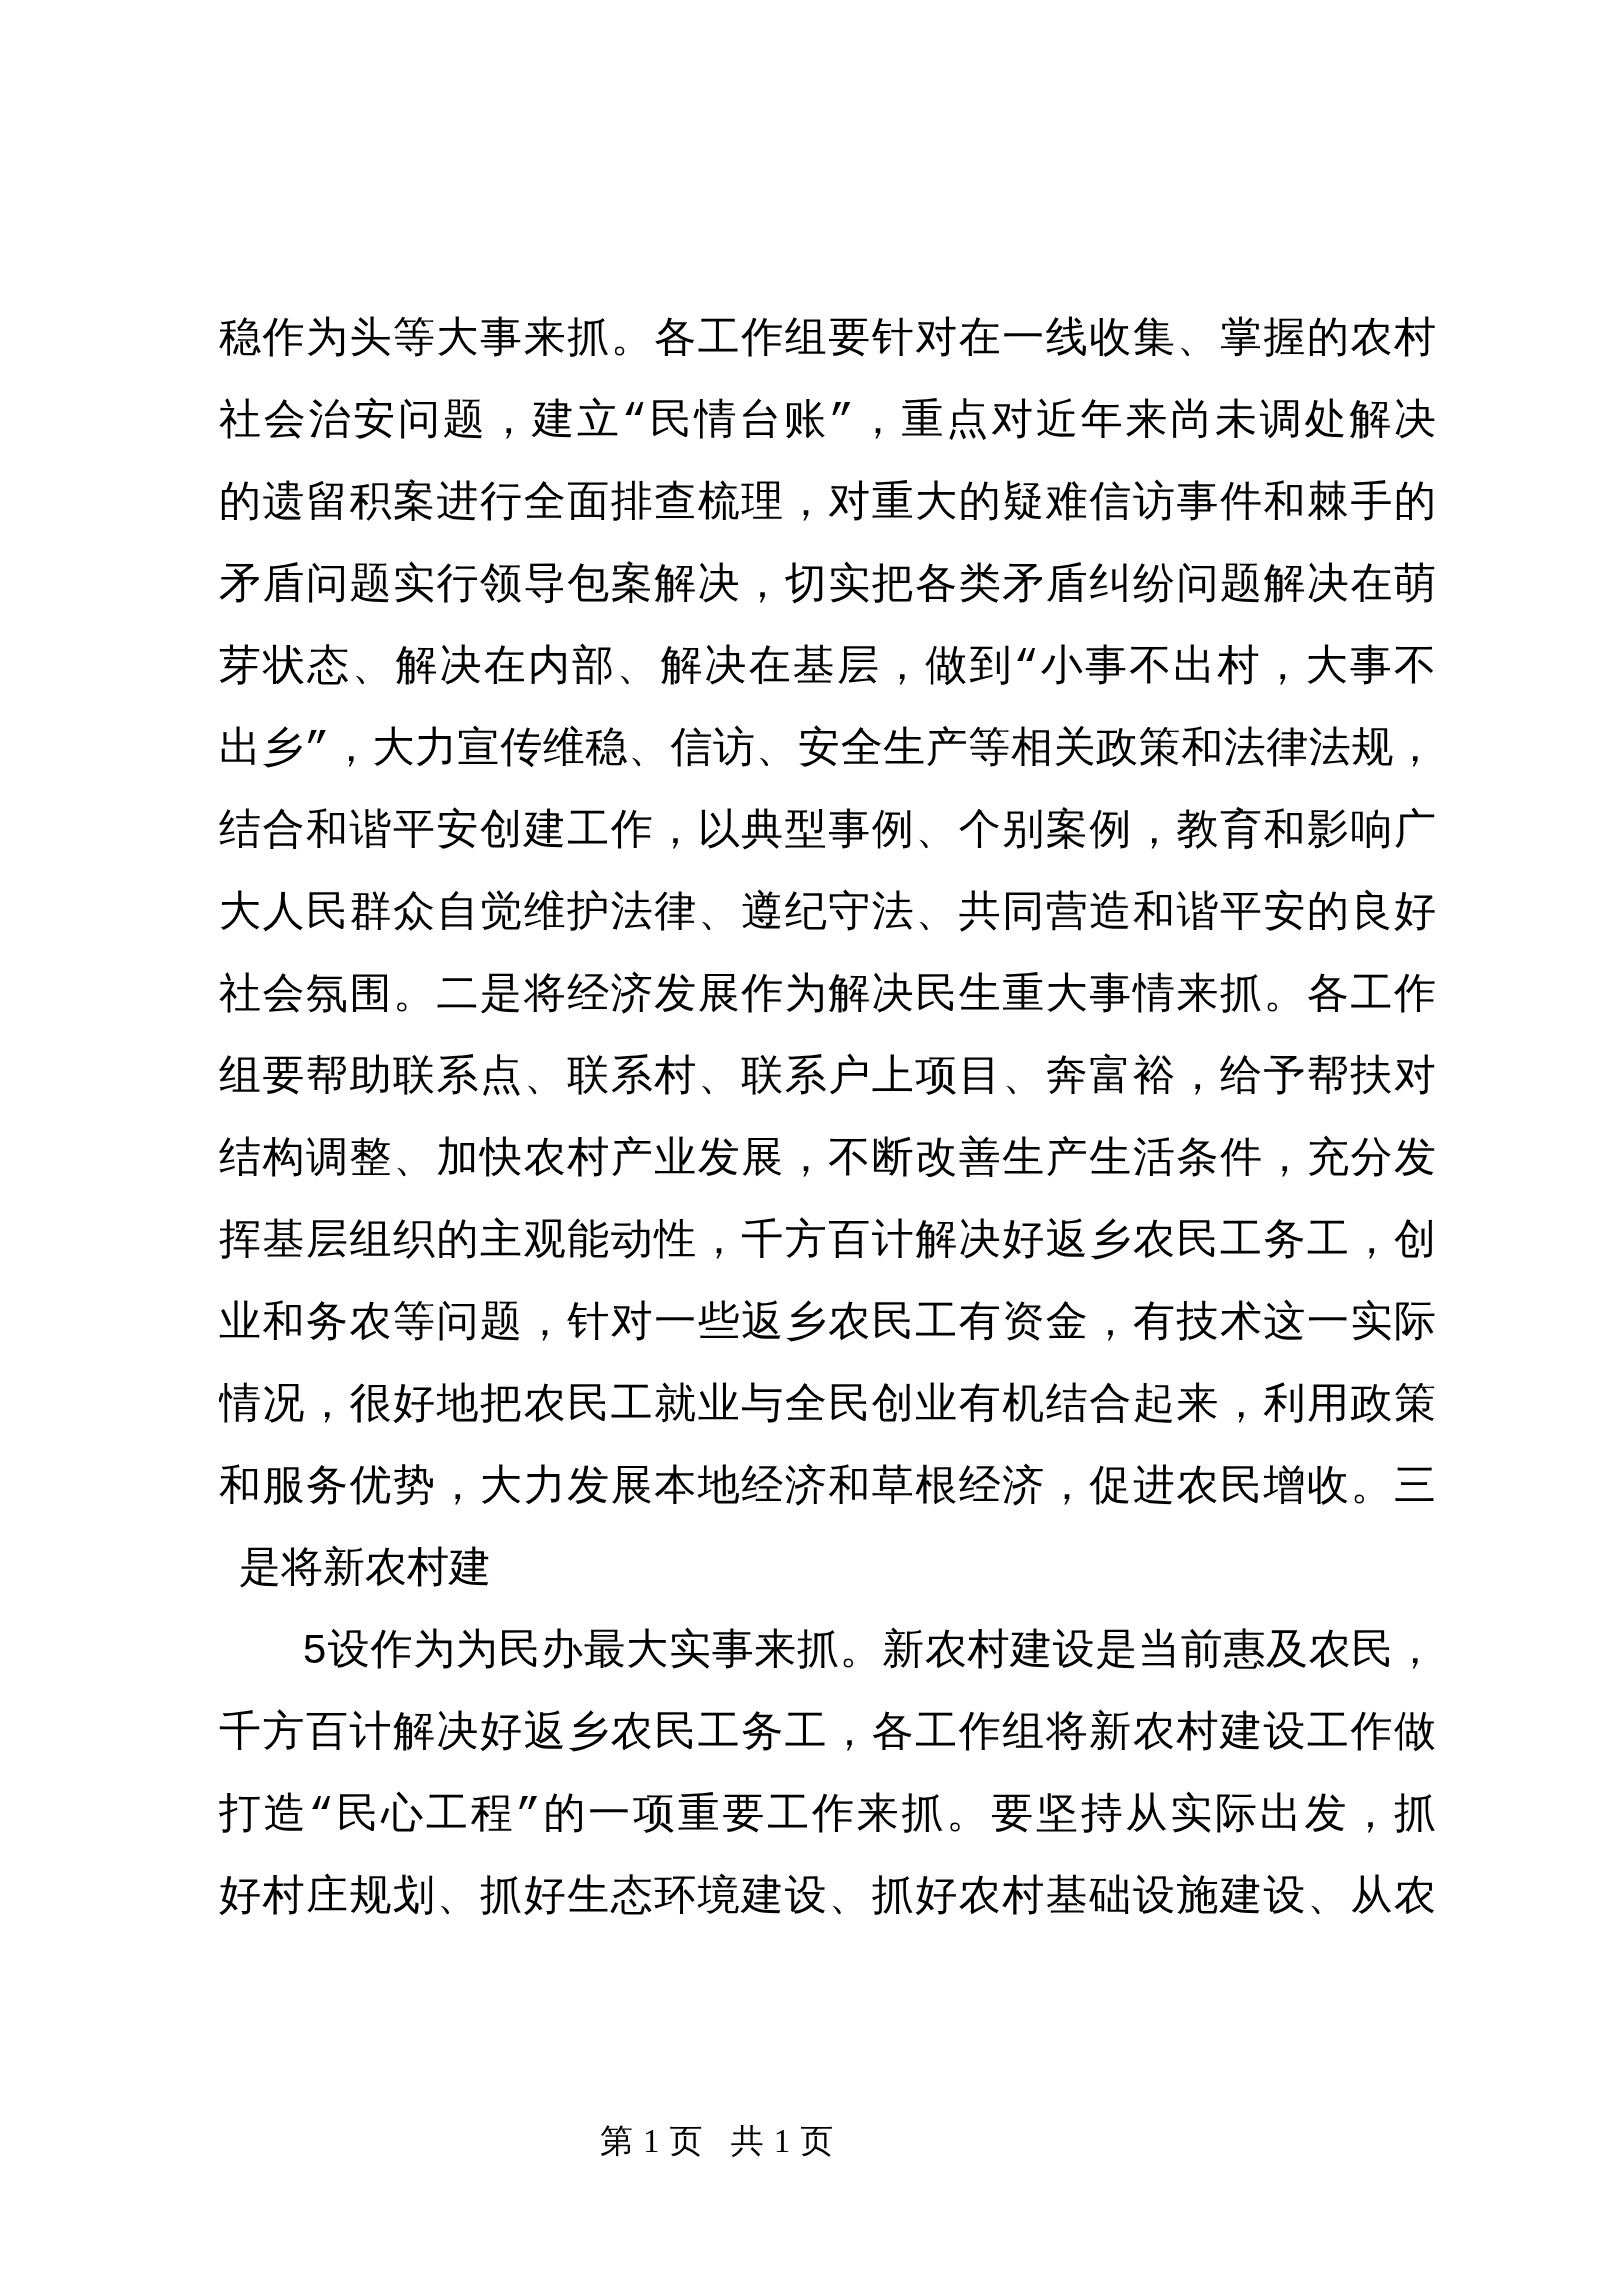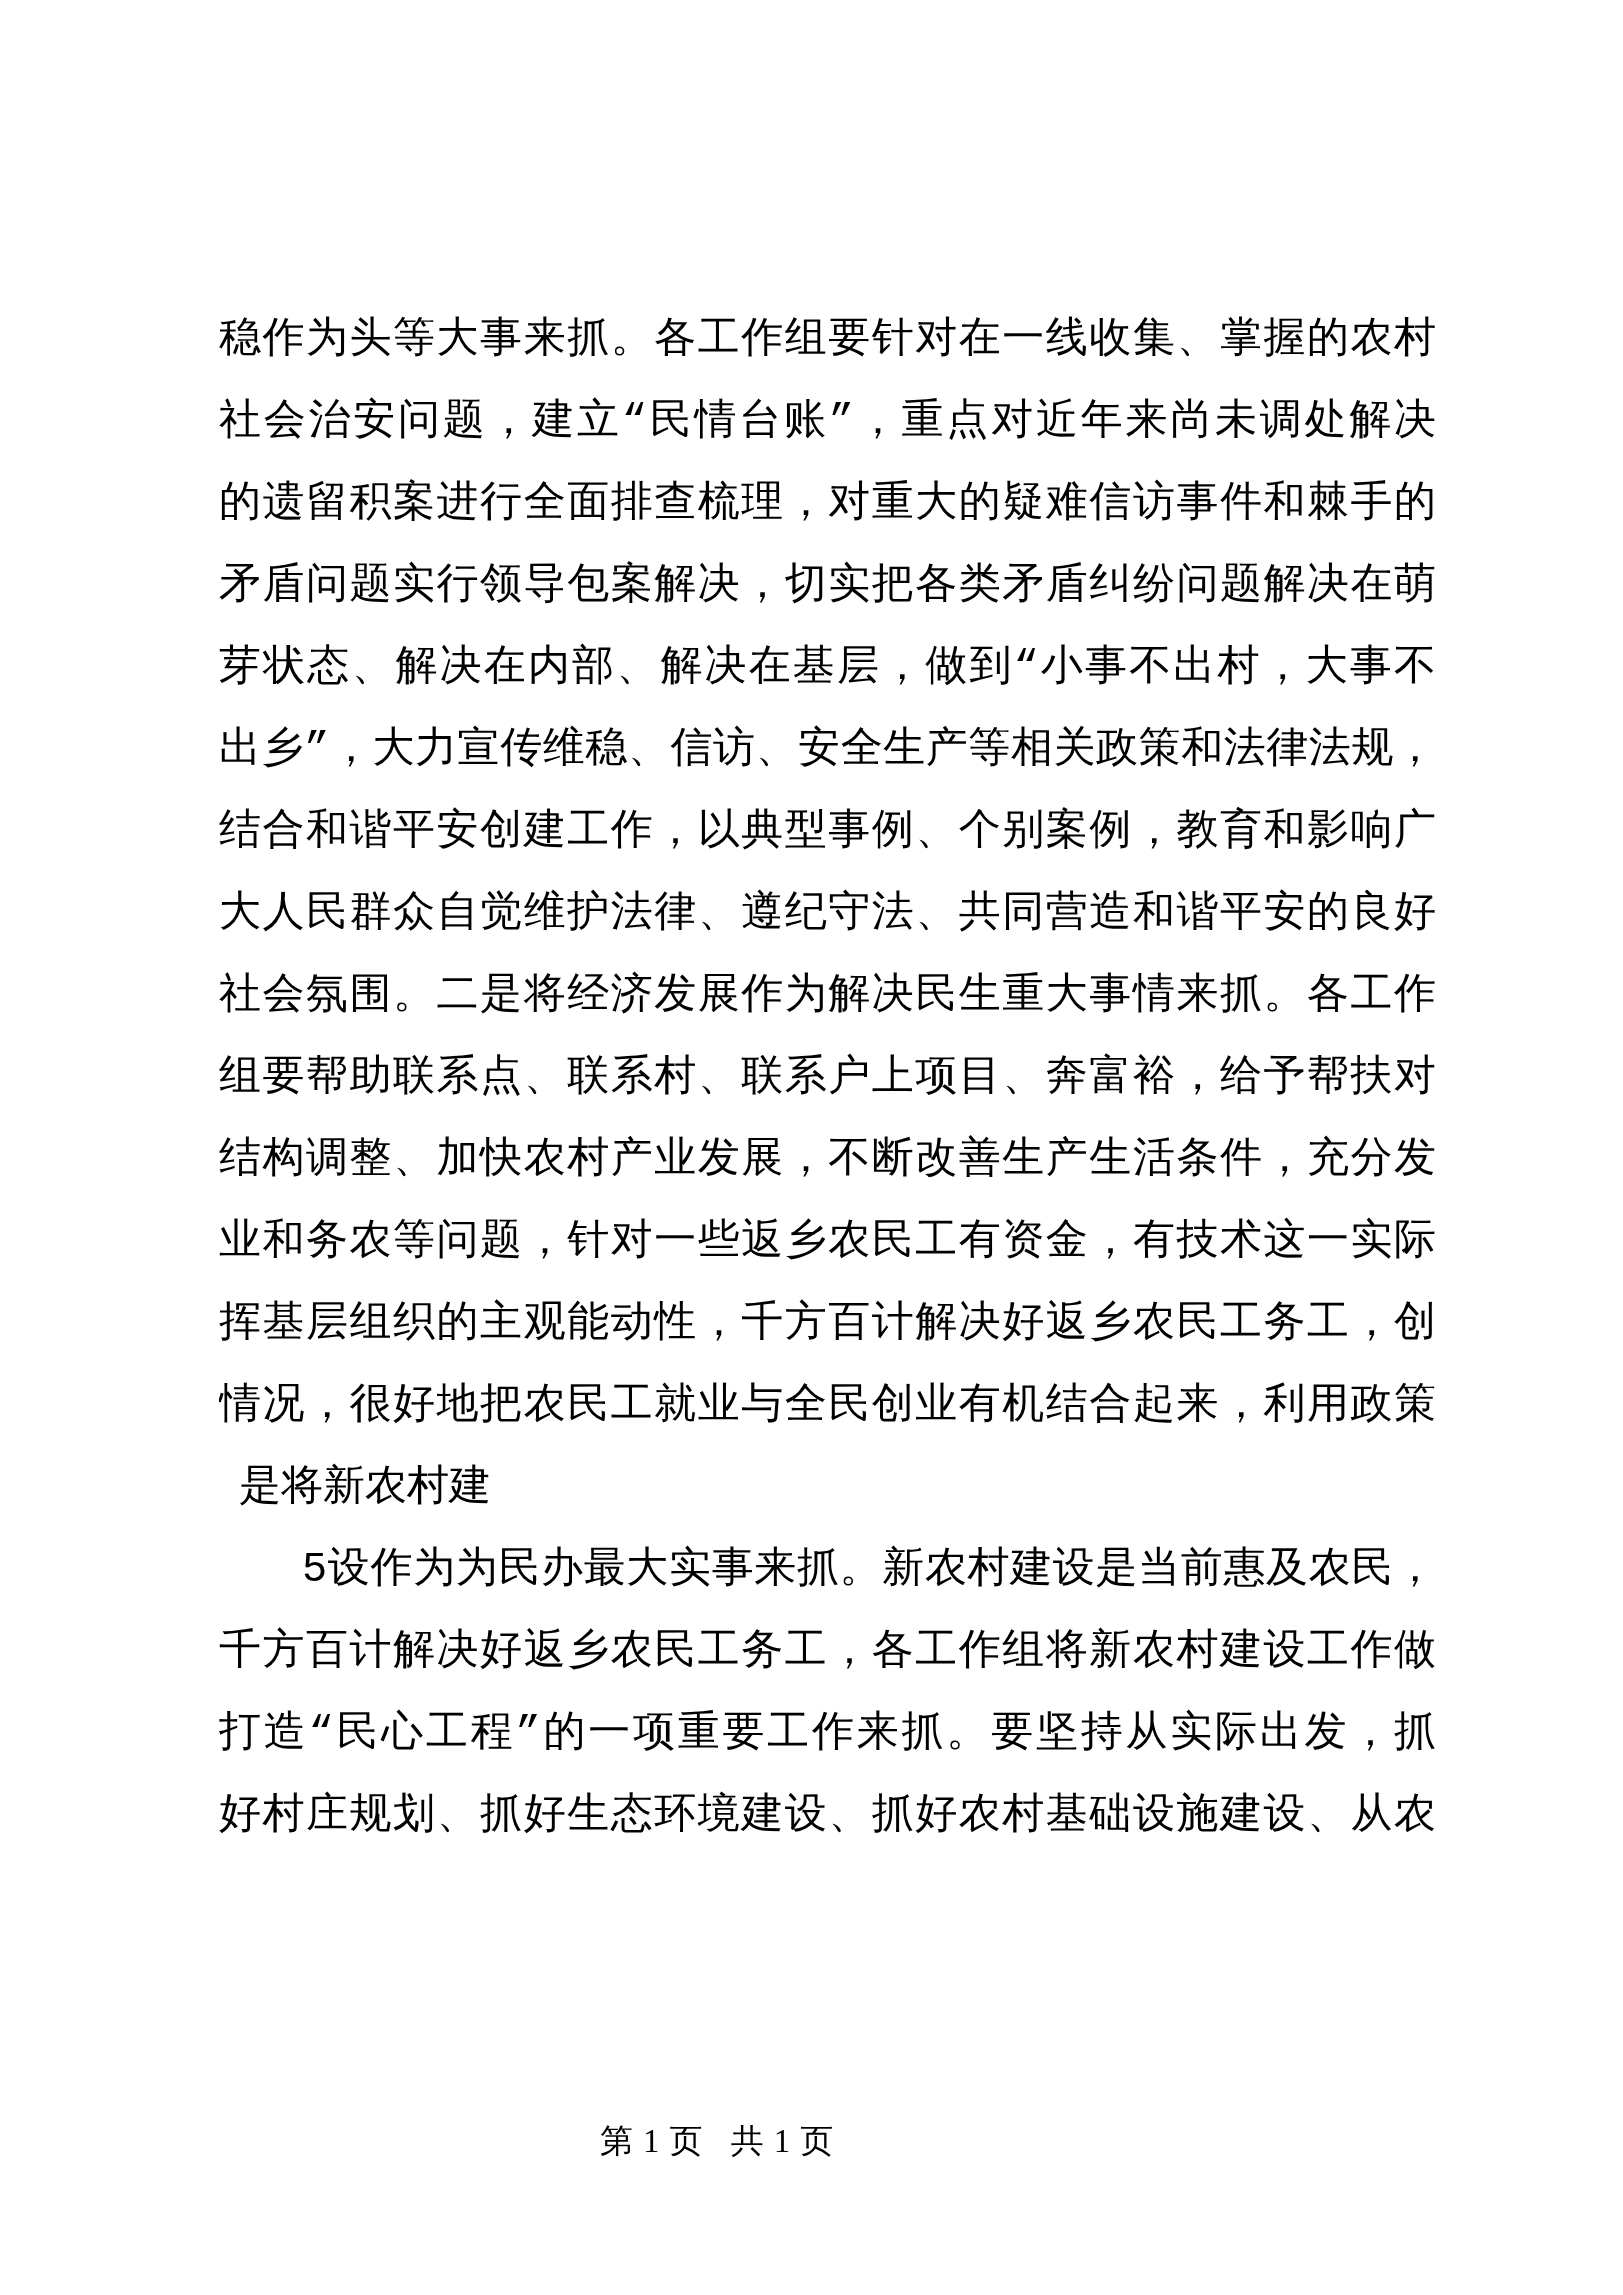--- a/index.html
+++ b/index.html
@@ -70,23 +70,24 @@
     <div class="line">社会治安问题，建立“民情台账”，重点对近年来尚未调处解决</div>
     <div class="line">的遗留积案进行全面排查梳理，对重大的疑难信访事件和棘手的</div>
     <div class="line">矛盾问题实行领导包案解决，切实把各类矛盾纠纷问题解决在萌</div>
     <div class="line">芽状态、解决在内部、解决在基层，做到“小事不出村，大事不</div>
     <div class="line">出乡”，大力宣传维稳、信访、安全生产等相关政策和法律法规，</div>
     <div class="line">结合和谐平安创建工作，以典型事例、个别案例，教育和影响广</div>
     <div class="line">大人民群众自觉维护法律、遵纪守法、共同营造和谐平安的良好</div>
     <div class="line">社会氛围。二是将经济发展作为解决民生重大事情来抓。各工作</div>
     <div class="line">组要帮助联系点、联系村、联系户上项目、奔富裕，给予帮扶对</div>
     <div class="line">结构调整、加快农村产业发展，不断改善生产生活条件，充分发</div>
+    <div class="line">挥基层组织的主观能动性，千方百计解决好返乡农民工务工，创</div>
     <div class="line">业和务农等问题，针对一些返乡农民工有资金，有技术这一实际</div>
-    <div class="line">挥基层组织的主观能动性，千方百计解决好返乡农民工务工，创</div>
     <div class="line">情况，很好地把农民工就业与全民创业有机结合起来，利用政策</div>
+    <div class="line">和服务优势，大力发展本地经济和草根经济，促进农民增收。三</div>
     <div class="line para-end">是将新农村建</div>
     <div class="line indent">5设作为为民办最大实事来抓。新农村建设是当前惠及农民，</div>
     <div class="line">千方百计解决好返乡农民工务工，各工作组将新农村建设工作做为</div>
     <div class="line">打造“民心工程”的一项重要工作来抓。要坚持从实际出发，抓</div>
     <div class="line">好村庄规划、抓好生态环境建设、抓好农村基础设施建设、从农</div>
   </div>
 
   <div class="footer">
     <span>第1页 共1页</span>
   </div>

